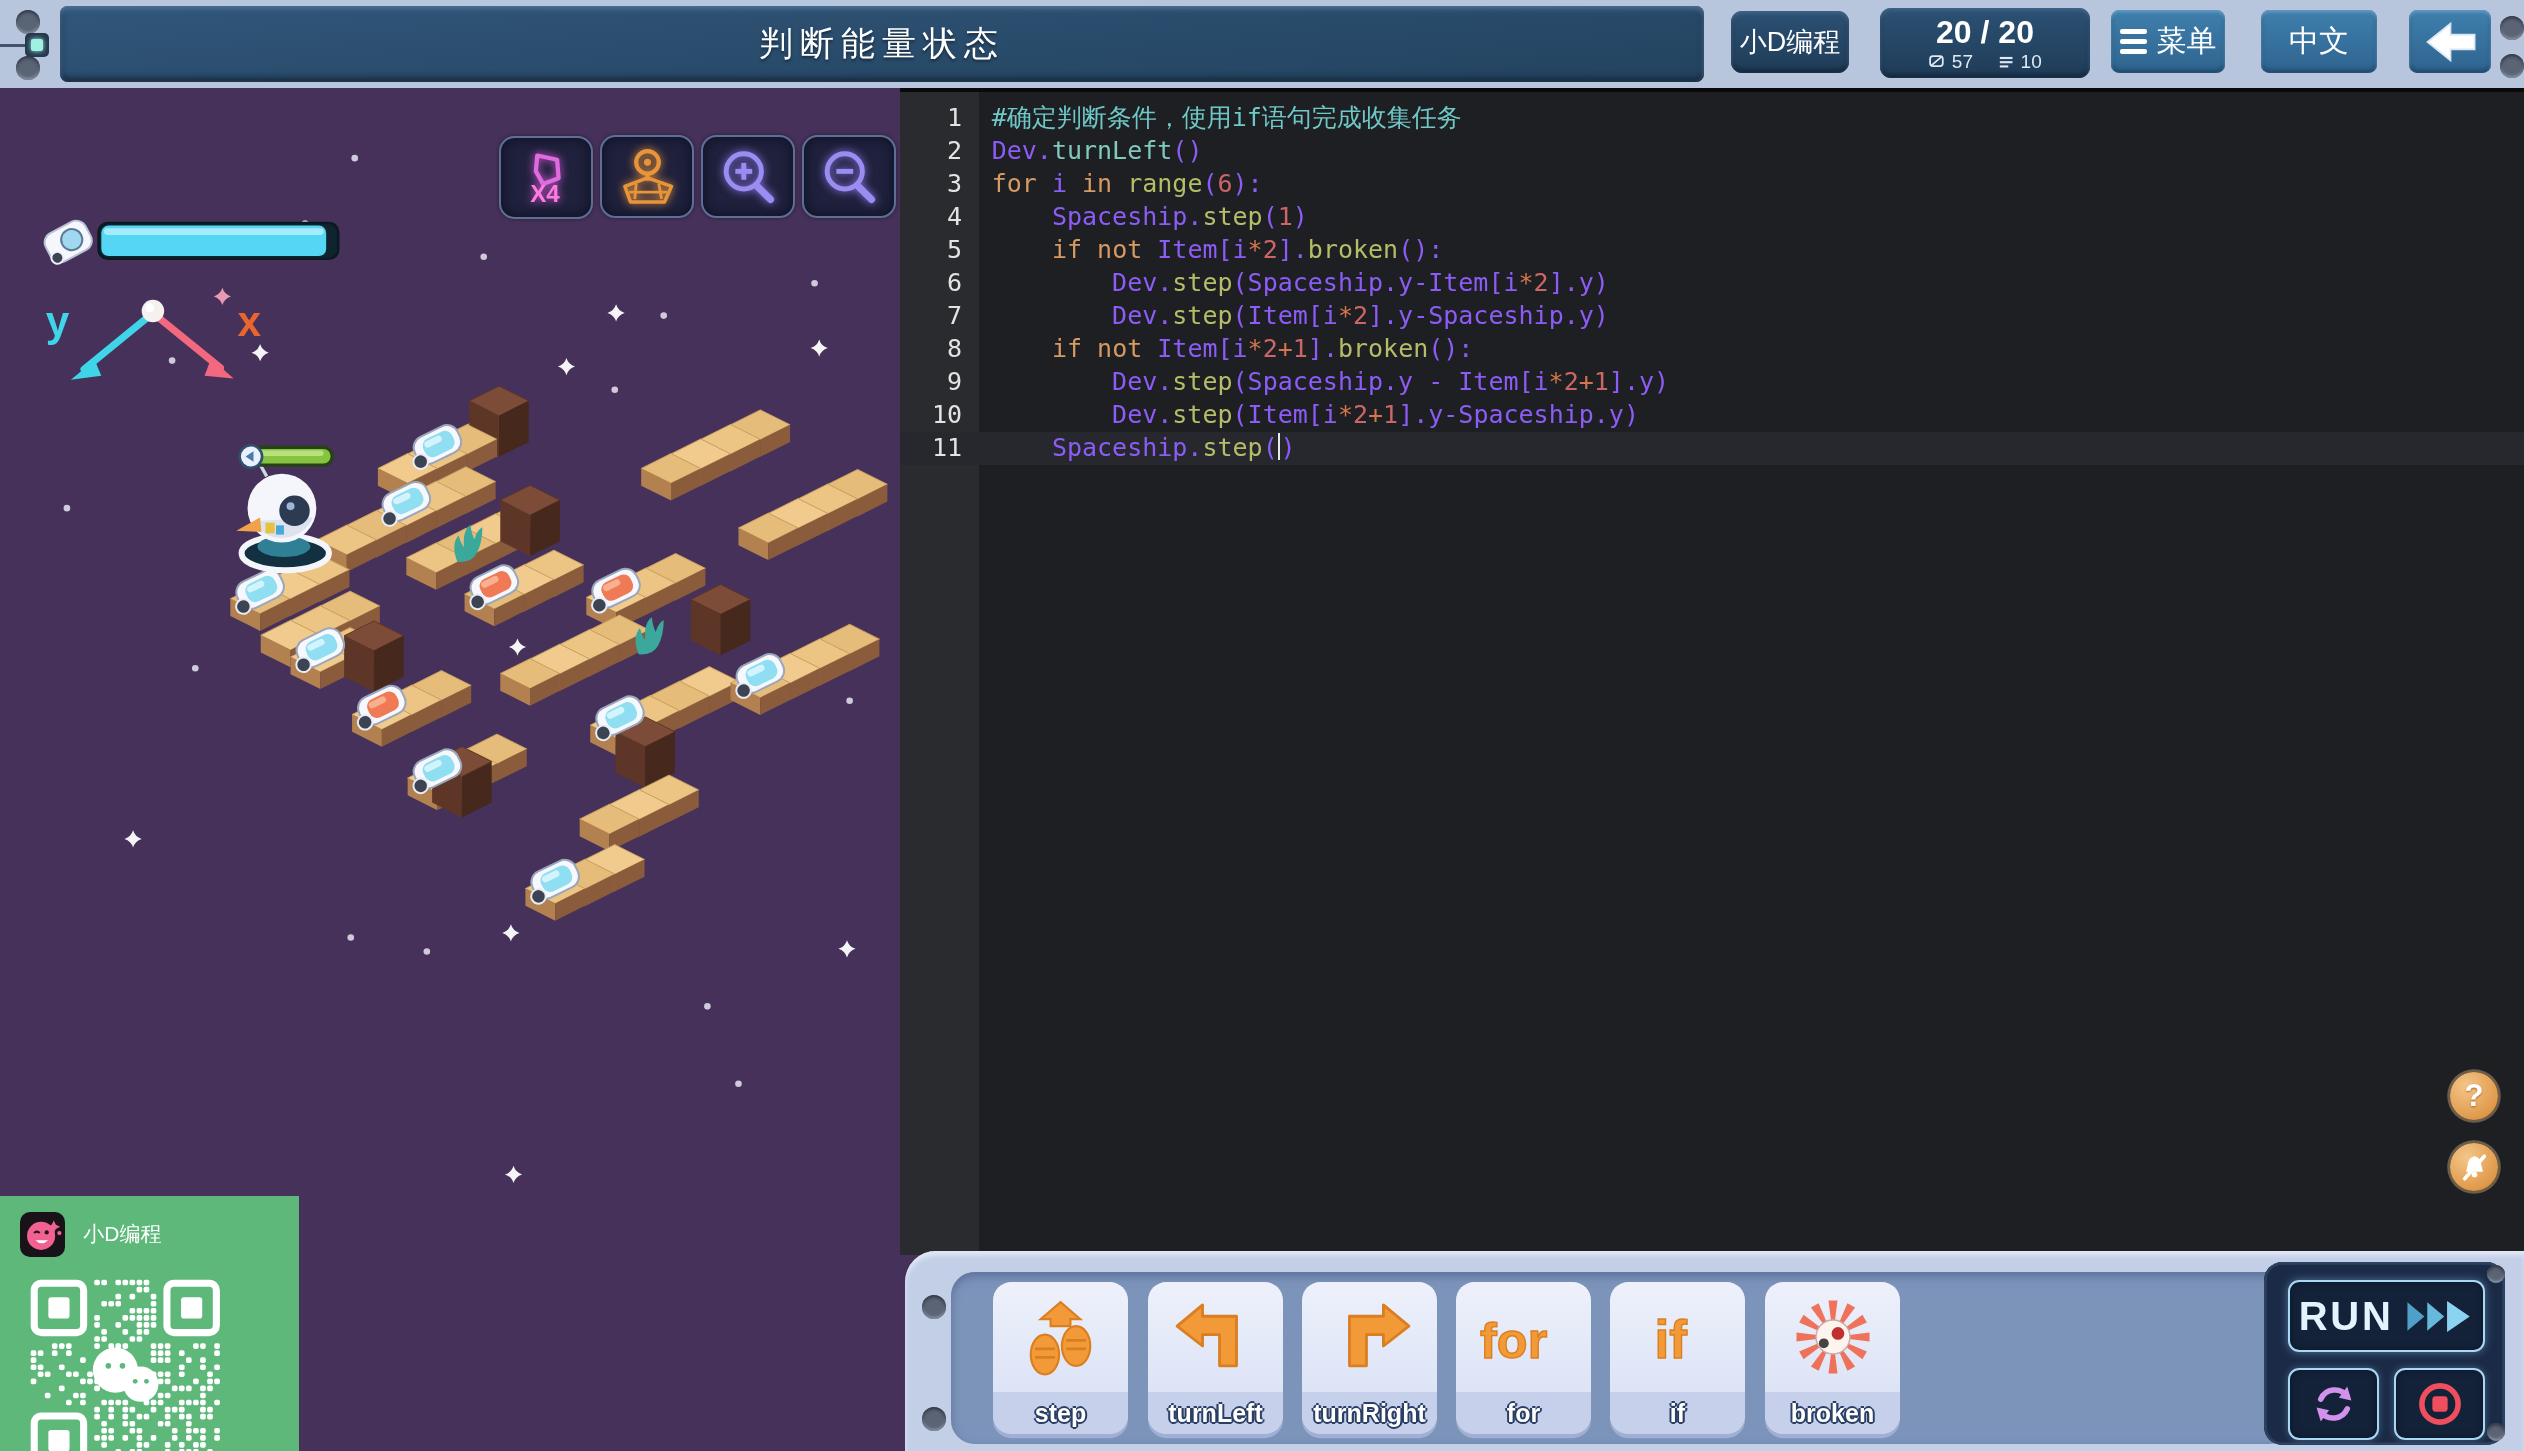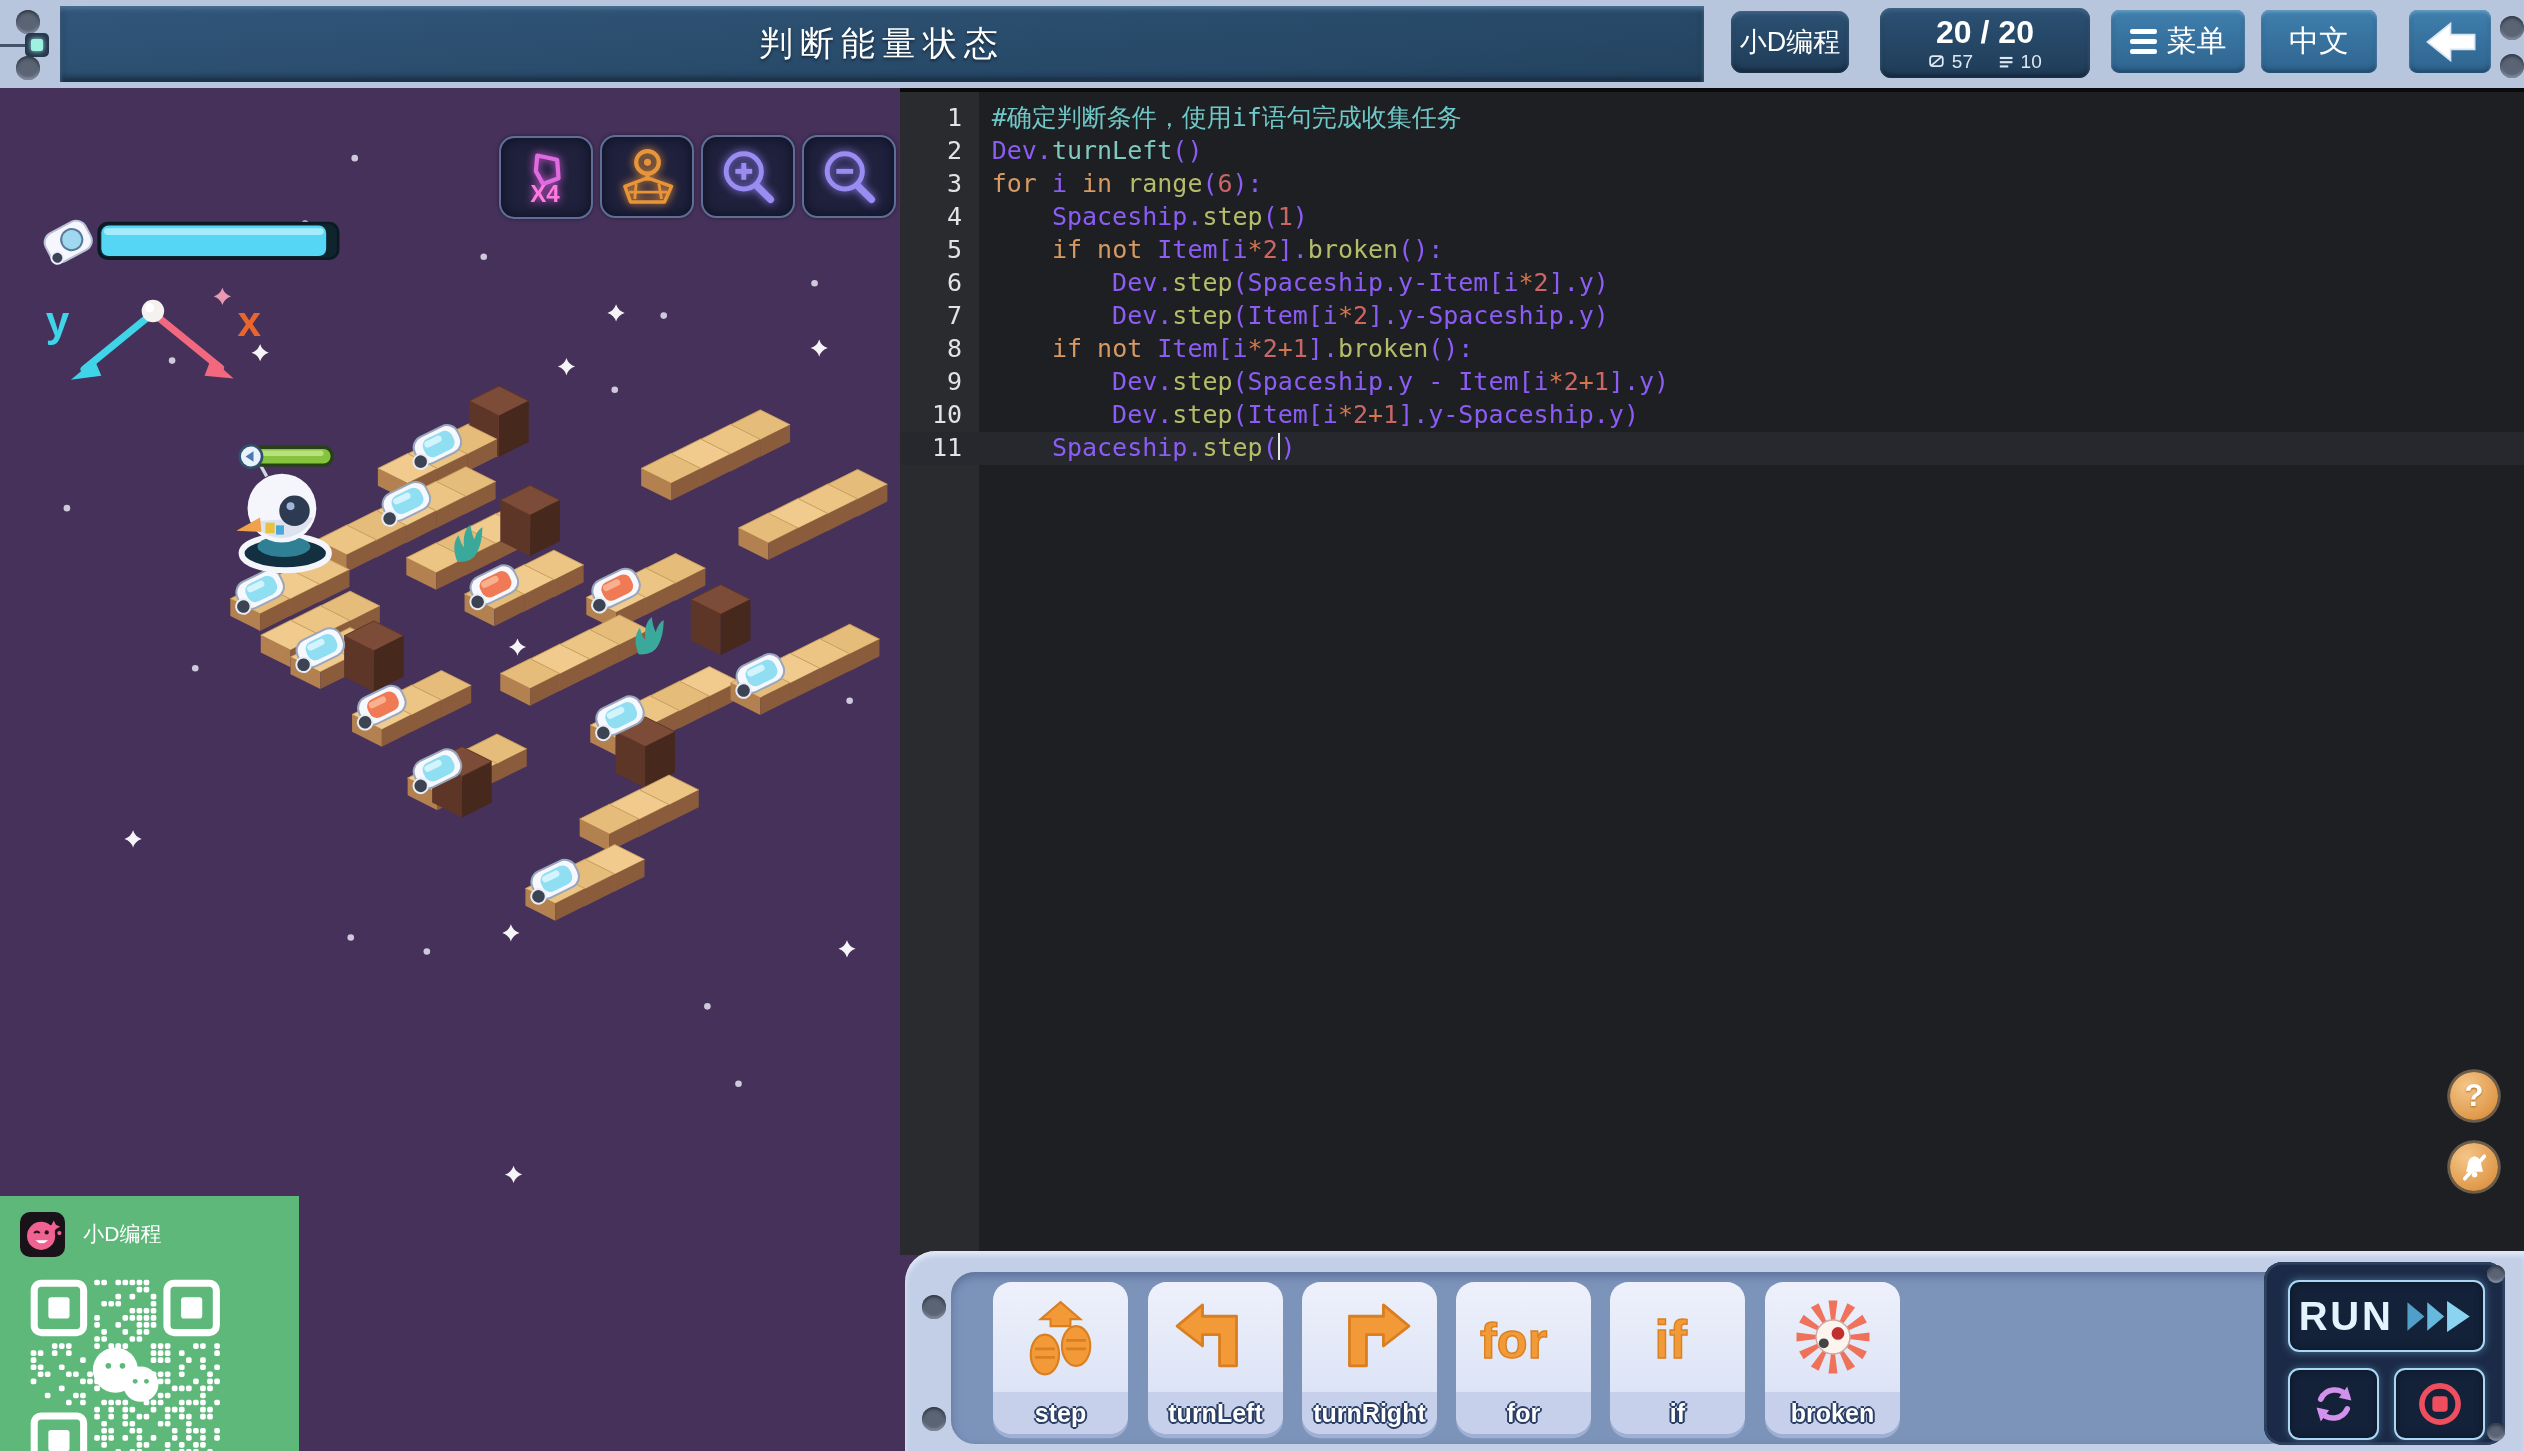--- a/index.html
+++ b/index.html
@@ -3,21 +3,21 @@
 <meta charset="utf-8">
 <style>
   html,body{margin:0;padding:0;background:#0b0b10;}
   #app{position:relative;width:2525px;height:1451px;overflow:hidden;font-family:"Liberation Sans",sans-serif;background:#46315a;}
   
   .topbar{position:absolute;left:0;top:0;width:2525px;height:88px;background:#b7c5dd;border-bottom:2.1px solid #93a5c4;}
   .screw{position:absolute;width:24px;height:24px;border-radius:50%;background:#5a6474;box-shadow:inset 0 2.1px 3.5px #2e3542, inset 0 -2.1px 2.8px #8d98ab;}
   .led{position:absolute;left:25px;top:33px;width:24px;height:24px;background:#27384e;border-radius:5px;display:flex;align-items:center;justify-content:center;}
   .led i{width:12.7px;height:12.7px;background:#9ff2e2;border-radius:2.1px;box-shadow:0 0 5.6px #9ff2e2;}
   .led:before{content:"";position:absolute;right:24px;top:10.6px;width:28px;height:3.5px;background:#44536b;}
-  .titlebar{position:absolute;left:60px;top:6.3px;width:1644px;height:76px;background:linear-gradient(175deg,#31567a,#23435f);border-radius:1px;display:flex;align-items:center;justify-content:center;box-shadow:inset 0 2.8px 5.6px #4f7496, inset 0 -4.2px 7px #16293c;}
+  .titlebar{position:absolute;left:60px;top:6.3px;width:1644px;height:76px;background:linear-gradient(175deg,#31567a,#23435f);border-radius:8px;display:flex;align-items:center;justify-content:center;box-shadow:inset 0 2.8px 5.6px #4f7496, inset 0 -4.2px 7px #16293c;}
   .titlebar span{color:#fff;font-size:34px;letter-spacing:7px;text-shadow:0 2.1px 2.8px #14283a;}
   .navybtn{position:absolute;background:linear-gradient(180deg,#2c5174,#1f3c57);border-radius:11.3px;color:#fff;display:flex;flex-direction:column;align-items:center;justify-content:center;box-shadow:inset 0 2.1px 4.2px #47698a, inset 0 -3.5px 5.6px #122538;cursor:pointer;}
   .bluebtn{position:absolute;background:linear-gradient(180deg,#3f7fad,#2f648f);border-radius:8.5px;color:#fff;display:flex;align-items:center;justify-content:center;gap:10px;box-shadow:inset 0 2.1px 3.5px #67a0c6, inset 0 -2.8px 5px #1d4465;cursor:pointer;font-size:30px;}
   .brand{left:1731px;top:11.3px;width:118px;height:62px;font-size:27px;}
   .score{left:1880px;top:7.7px;width:210px;height:70px;}
   .score .big{font-size:32px;font-weight:bold;line-height:37px;}
   .score .sub{font-size:19px;color:#dfe9f4;display:flex;gap:24px;align-items:flex-end;line-height:21px;}
   .menuicon{display:inline-flex;flex-direction:column;gap:5px;}
   .menuicon i{width:27px;height:5px;background:#fff;border-radius:2.1px;}
   
@@ -74,21 +74,21 @@
               <rect x="3" y="6" width="18" height="14" rx="4" fill="none" stroke="#dfe9f4" stroke-width="2.5"></rect>
               <line x1="5" y1="19" x2="19" y2="7" stroke="#dfe9f4" stroke-width="2.5"></line>
             </svg> <span>57</span></span>
         <span><svg width="18.3" height="18.3" viewBox="0 0 26 26" style="vertical-align:-2.8px">
               <rect x="4" y="7" width="18" height="3" fill="#dfe9f4"></rect>
               <rect x="4" y="13" width="18" height="3" fill="#dfe9f4"></rect>
               <rect x="4" y="19" width="12" height="3" fill="#dfe9f4"></rect>
             </svg> <span>10</span></span>
       </div>
     </div>
-    <div class="bluebtn" style="left:2111px;top:10px;width:134px;height:63px">
+    <div class="bluebtn" style="left:2111px;top:10px;width:114px;height:63px">
       <span class="menuicon">
           <i></i>
           <i></i>
           <i></i>
         </span>
       <span>菜单</span>
     </div>
     <div class="bluebtn" style="left:2261px;top:10px;width:116px;height:63px">
       <span>中文</span>
     </div>

